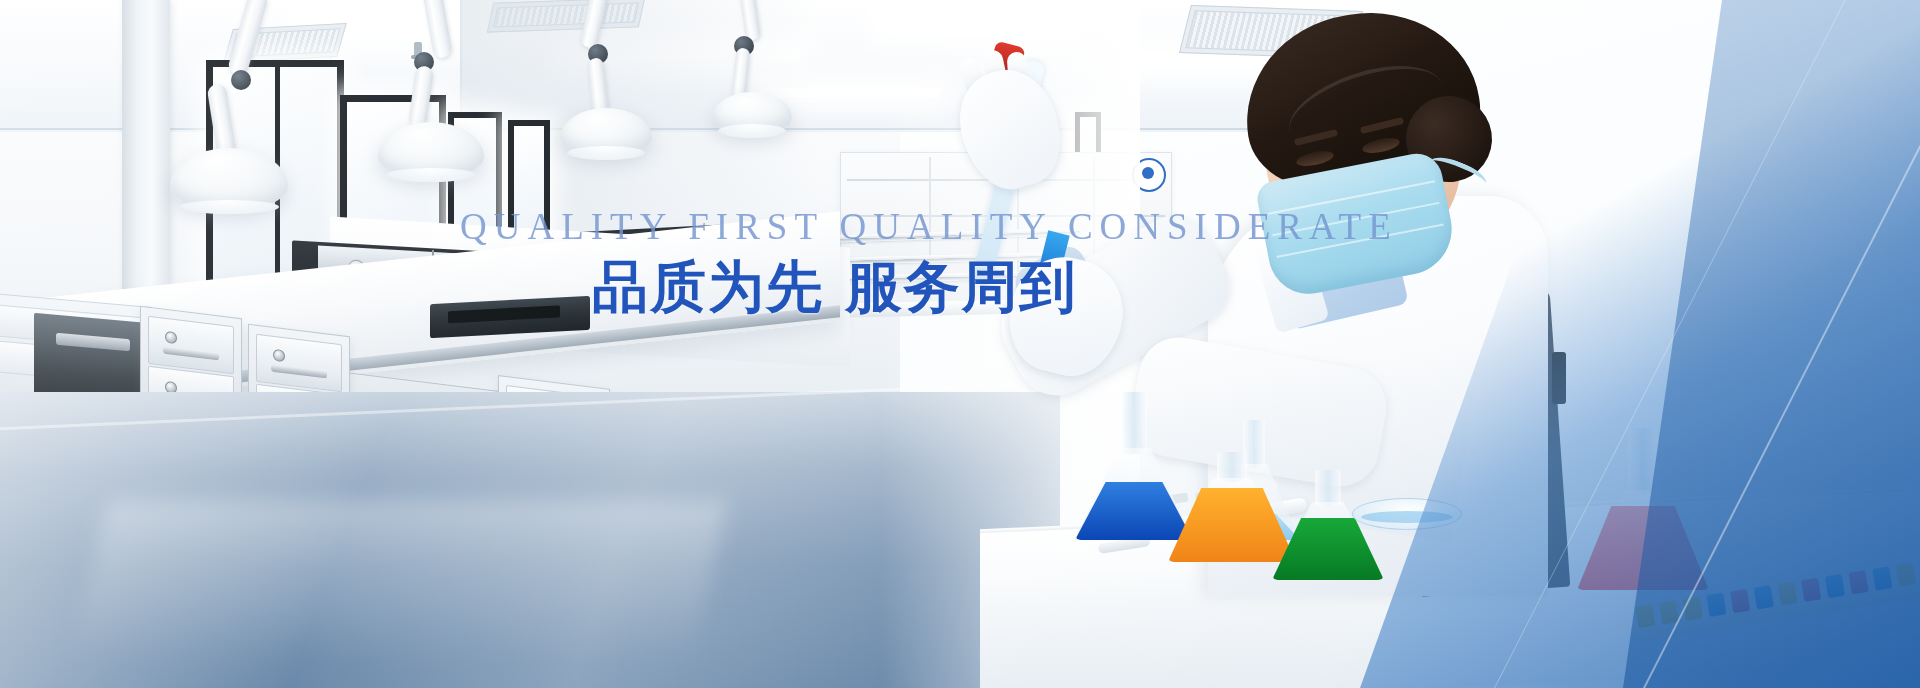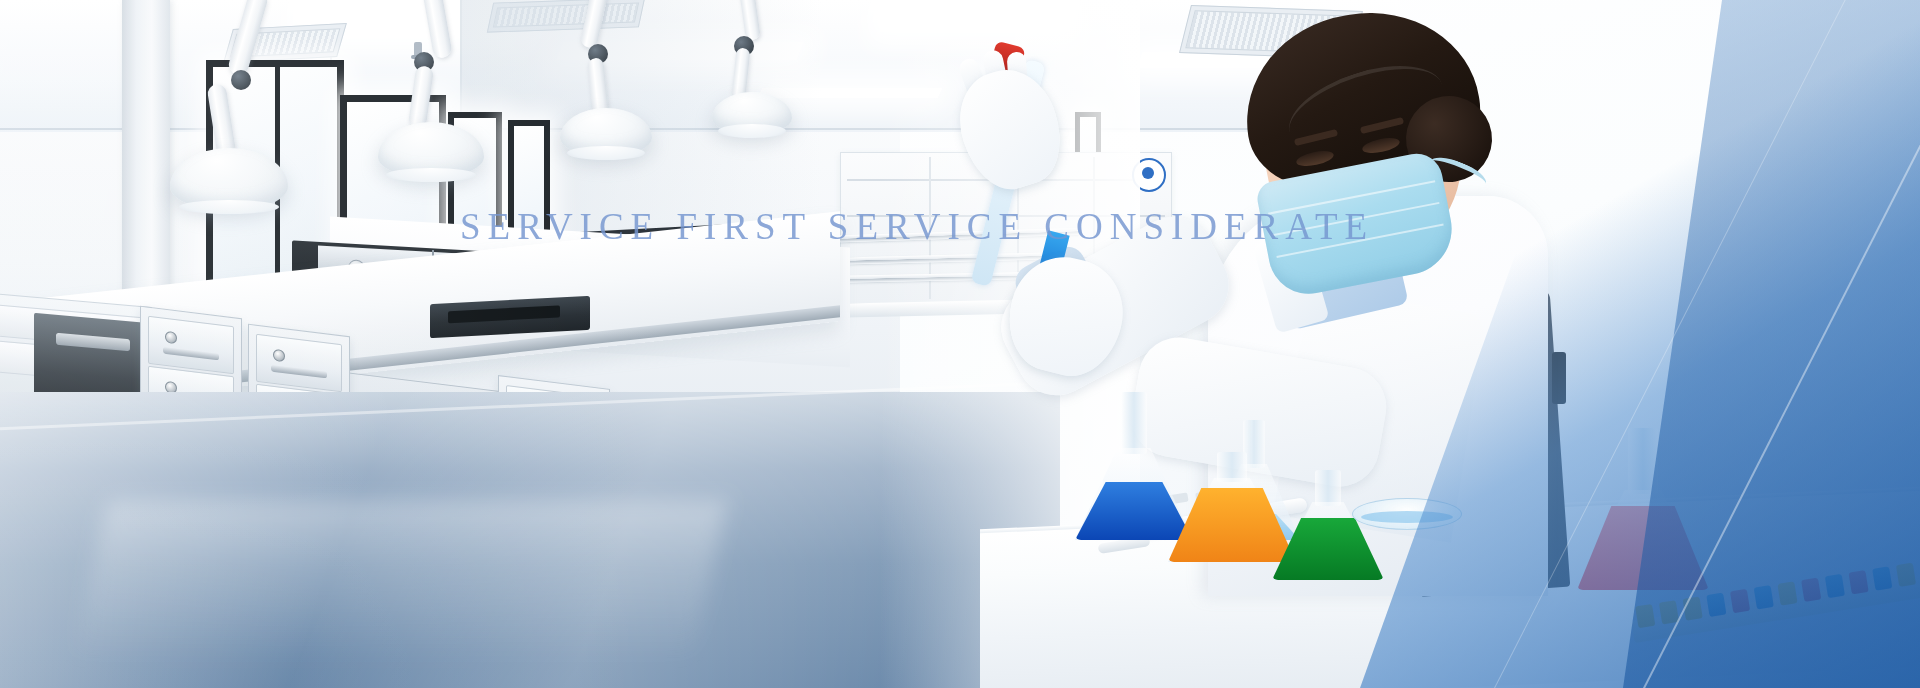--- a/index.html
+++ b/index.html
@@ -937,18 +937,19 @@
 
     <div class="diag"></div>
     <div class="diag2"></div>
     <div class="diag-line"></div>
     <div class="diag-line2"></div>
 
     <div class="photo-tone"></div>
   </div>
 
   <div class="overlay">
-    <div class="eyebrow">SERVICE FIRST SERVICE CONSIDERATE</div>
-
+    <div class="eyebrow">QUALITY FIRST QUALITY CONSIDERATE</div>
+
+    <div class="headline">品质为先 服务周到</div>
 
   </div>
 
 </div>
 
 </body></html>

